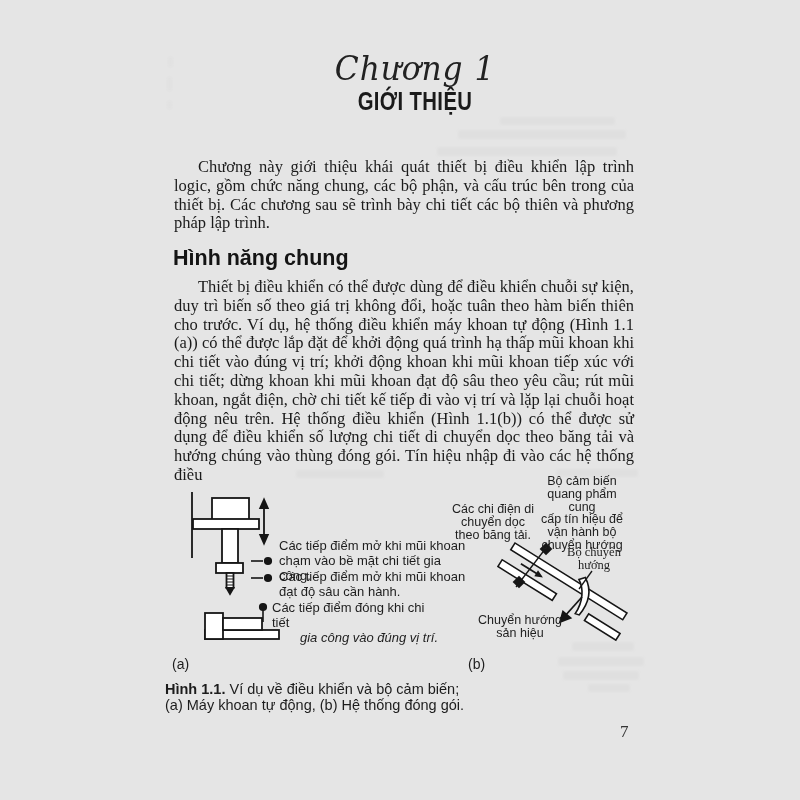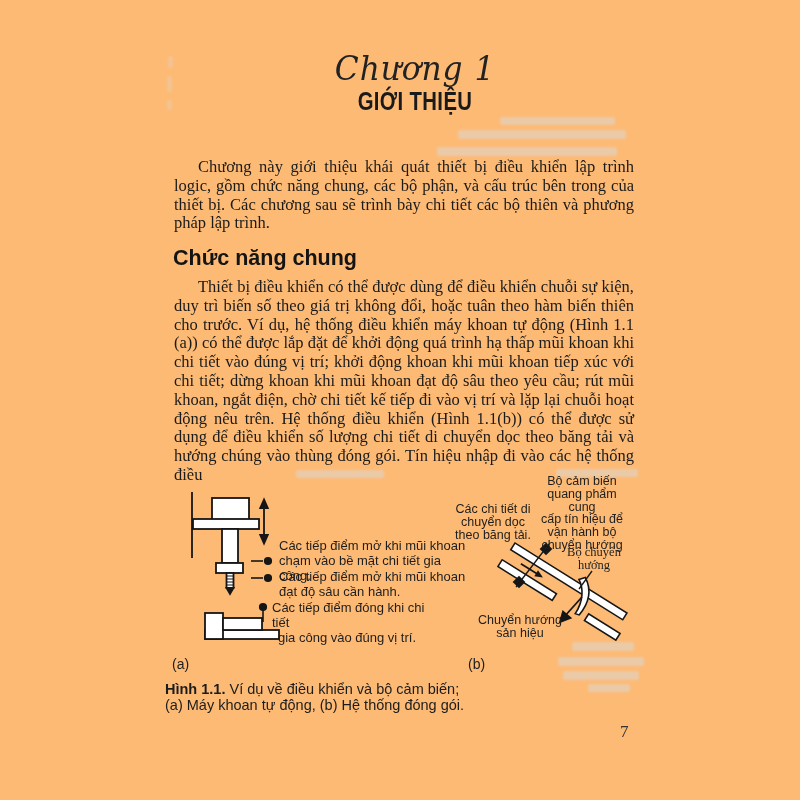--- a/index.html
+++ b/index.html
@@ -1,17 +1,17 @@
 <!DOCTYPE html>
 <html><head>
 <meta charset="utf-8">
 <style>
   html,body{margin:0;padding:0;background:#ffffff;}
   .page{
-    position:relative;width:800px;height:800px;background:#fdba74;overflow:hidden;
+    position:relative;width:800px;height:800px;background:#e5e5e5;overflow:hidden;
     font-family:"Liberation Serif",serif;color:#1c1c1c;
   }
   
   .chapter-head{position:absolute;left:215px;top:50px;width:400px;text-align:center;}
   .chapter-label{
     font-family:"DejaVu Serif",serif;font-style:italic;font-size:34px;line-height:36px;
     letter-spacing:1px;color:#222;transform:scaleX(.92);
   }
   .chapter-title{
     font-family:"Liberation Sans",sans-serif;font-weight:bold;font-size:26px;line-height:28px;
@@ -31,21 +31,21 @@
   
   .figure{position:absolute;left:0;top:0;width:800px;height:800px;pointer-events:none;}
   .fig-svg{position:absolute;left:150px;top:470px;}
   .flabel{
     position:absolute;font-family:"Liberation Sans",sans-serif;font-size:13px;line-height:15px;color:#1e1e1e;
   }
   .flabel.small{font-size:12.5px;line-height:12.8px;text-align:center;}
   .lbl-a1{left:279px;top:538px;width:190px;}
   .lbl-a2{left:279px;top:569px;width:190px;}
   .lbl-a3{left:272px;top:600px;width:170px;}
-  .lbl-a3 .l2{margin-left:6px;}
+  .lbl-a3 .l2{margin-left:28px;font-style:italic;}
   .lbl-b-parts{left:452px;top:503px;width:82px;}
   .lbl-b-sensor{left:533px;top:475px;width:98px;line-height:12.5px;}
   .lbl-b-deflector{left:561px;top:546px;width:66px;font-size:13px;font-family:Liberation Serif, serif;}
   .lbl-b-deflected{left:477px;top:614px;width:86px;font-size:13px;line-height:13.5px;}
   .fig-tag{
     position:absolute;font-family:"Liberation Sans",sans-serif;font-size:14px;color:#1e1e1e;
   }
   .tag-a{left:172px;top:656px;}
   .tag-b{left:468px;top:656px;}
   .caption{
@@ -75,21 +75,21 @@
   <div class="ghost faint" style="left:168px;top:56px;width:5px;height:12px;"></div>
   <div class="ghost faint" style="left:167px;top:76px;width:5px;height:16px;"></div>
   <div class="ghost faint" style="left:167px;top:100px;width:5px;height:10px;"></div>
 
   <div class="chapter-head">
     <div class="chapter-label">Chương 1</div>
     <div class="chapter-title">GIỚI THIỆU</div>
   </div>
 
   <p class="body-par p1">Chương này giới thiệu khái quát thiết bị điều khiển lập trình logic, gồm chức năng chung, các bộ phận, và cấu trúc bên trong của thiết bị. Các chương sau sẽ trình bày chi tiết các bộ thiên và phương pháp lập trình.</p>
-  <h2 class="section-heading">Chức năng chung</h2>
+  <h2 class="section-heading">Hình năng chung</h2>
   <p class="body-par p2">Thiết bị điều khiển có thể được dùng để điều khiển chuỗi sự kiện, duy trì biến số theo giá trị không đổi, hoặc tuân theo hàm biến thiên cho trước. Ví dụ, hệ thống điều khiển máy khoan tự động (Hình 1.1 (a)) có thể được lắp đặt để khởi động quá trình hạ thấp mũi khoan khi chi tiết vào đúng vị trí; khởi động khoan khi mũi khoan tiếp xúc với chi tiết; dừng khoan khi mũi khoan đạt độ sâu theo yêu cầu; rút mũi khoan, ngắt điện, chờ chi tiết kế tiếp đi vào vị trí và lặp lại chuỗi hoạt động nêu trên. Hệ thống điều khiển (Hình 1.1(b)) có thể được sử dụng để điều khiển số lượng chi tiết di chuyển dọc theo băng tải và hướng chúng vào thùng đóng gói. Tín hiệu nhập đi vào các hệ thống điều</p>
 
   <div class="figure">
 
     <svg class="fig-svg" width="520" height="215" viewBox="0 0 520 215">
 
       <g fill="#fff" stroke="#161616" stroke-width="1.8">
         <line x1="42" y1="22" x2="42" y2="88"></line>
         <rect x="62" y="28" width="37" height="22"></rect>
         <rect x="43" y="49" width="66" height="10"></rect>
@@ -148,21 +148,21 @@
     <div class="flabel lbl-a2">
       <div>Các tiếp điểm mở khi mũi khoan</div>
       <div>đạt độ sâu cần hành.</div>
     </div>
     <div class="flabel lbl-a3">
       <div>Các tiếp điểm đóng khi chi tiết</div>
       <div class="l2">gia công vào đúng vị trí.</div>
     </div>
 
     <div class="flabel small lbl-b-parts">
-      <div>Các chi tiết di</div>
+      <div>Các chi điện di</div>
       <div>chuyển dọc</div>
       <div>theo băng tải.</div>
     </div>
     <div class="flabel small lbl-b-sensor">
       <div>Bộ cảm biến</div>
       <div>quang phẩm cung</div>
       <div>cấp tín hiệu để</div>
       <div>vận hành bộ</div>
       <div>chuyển hướng</div>
     </div>

